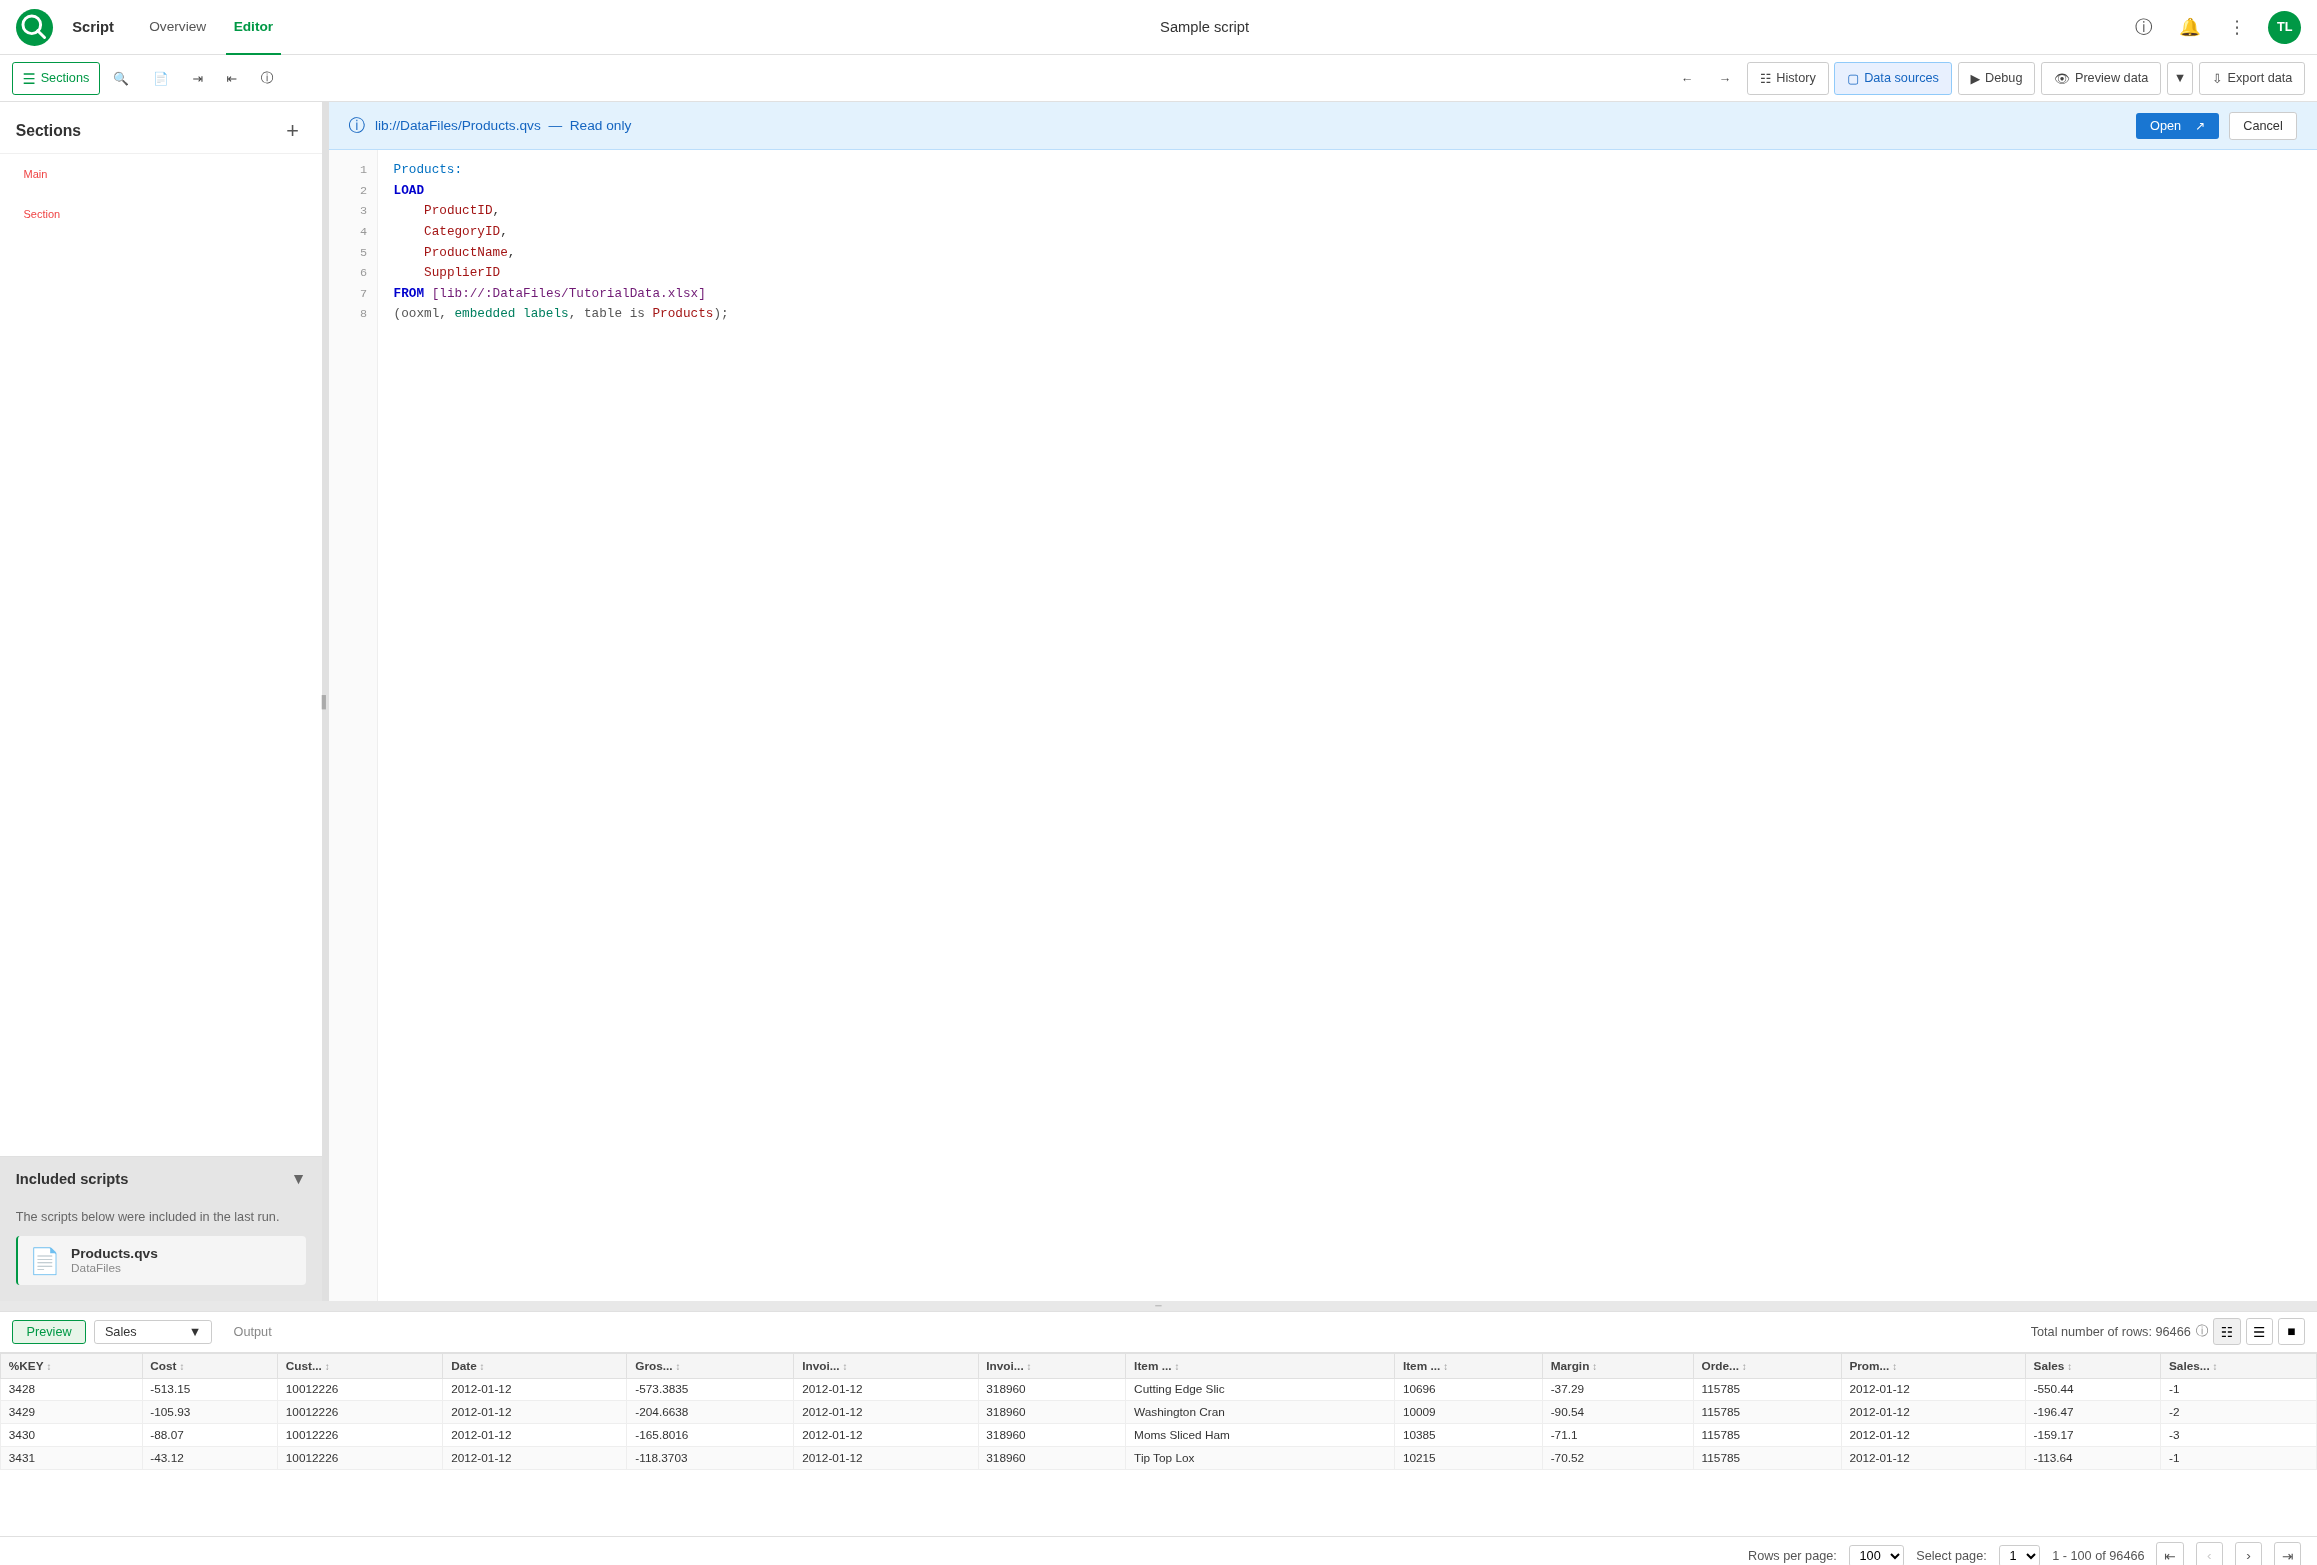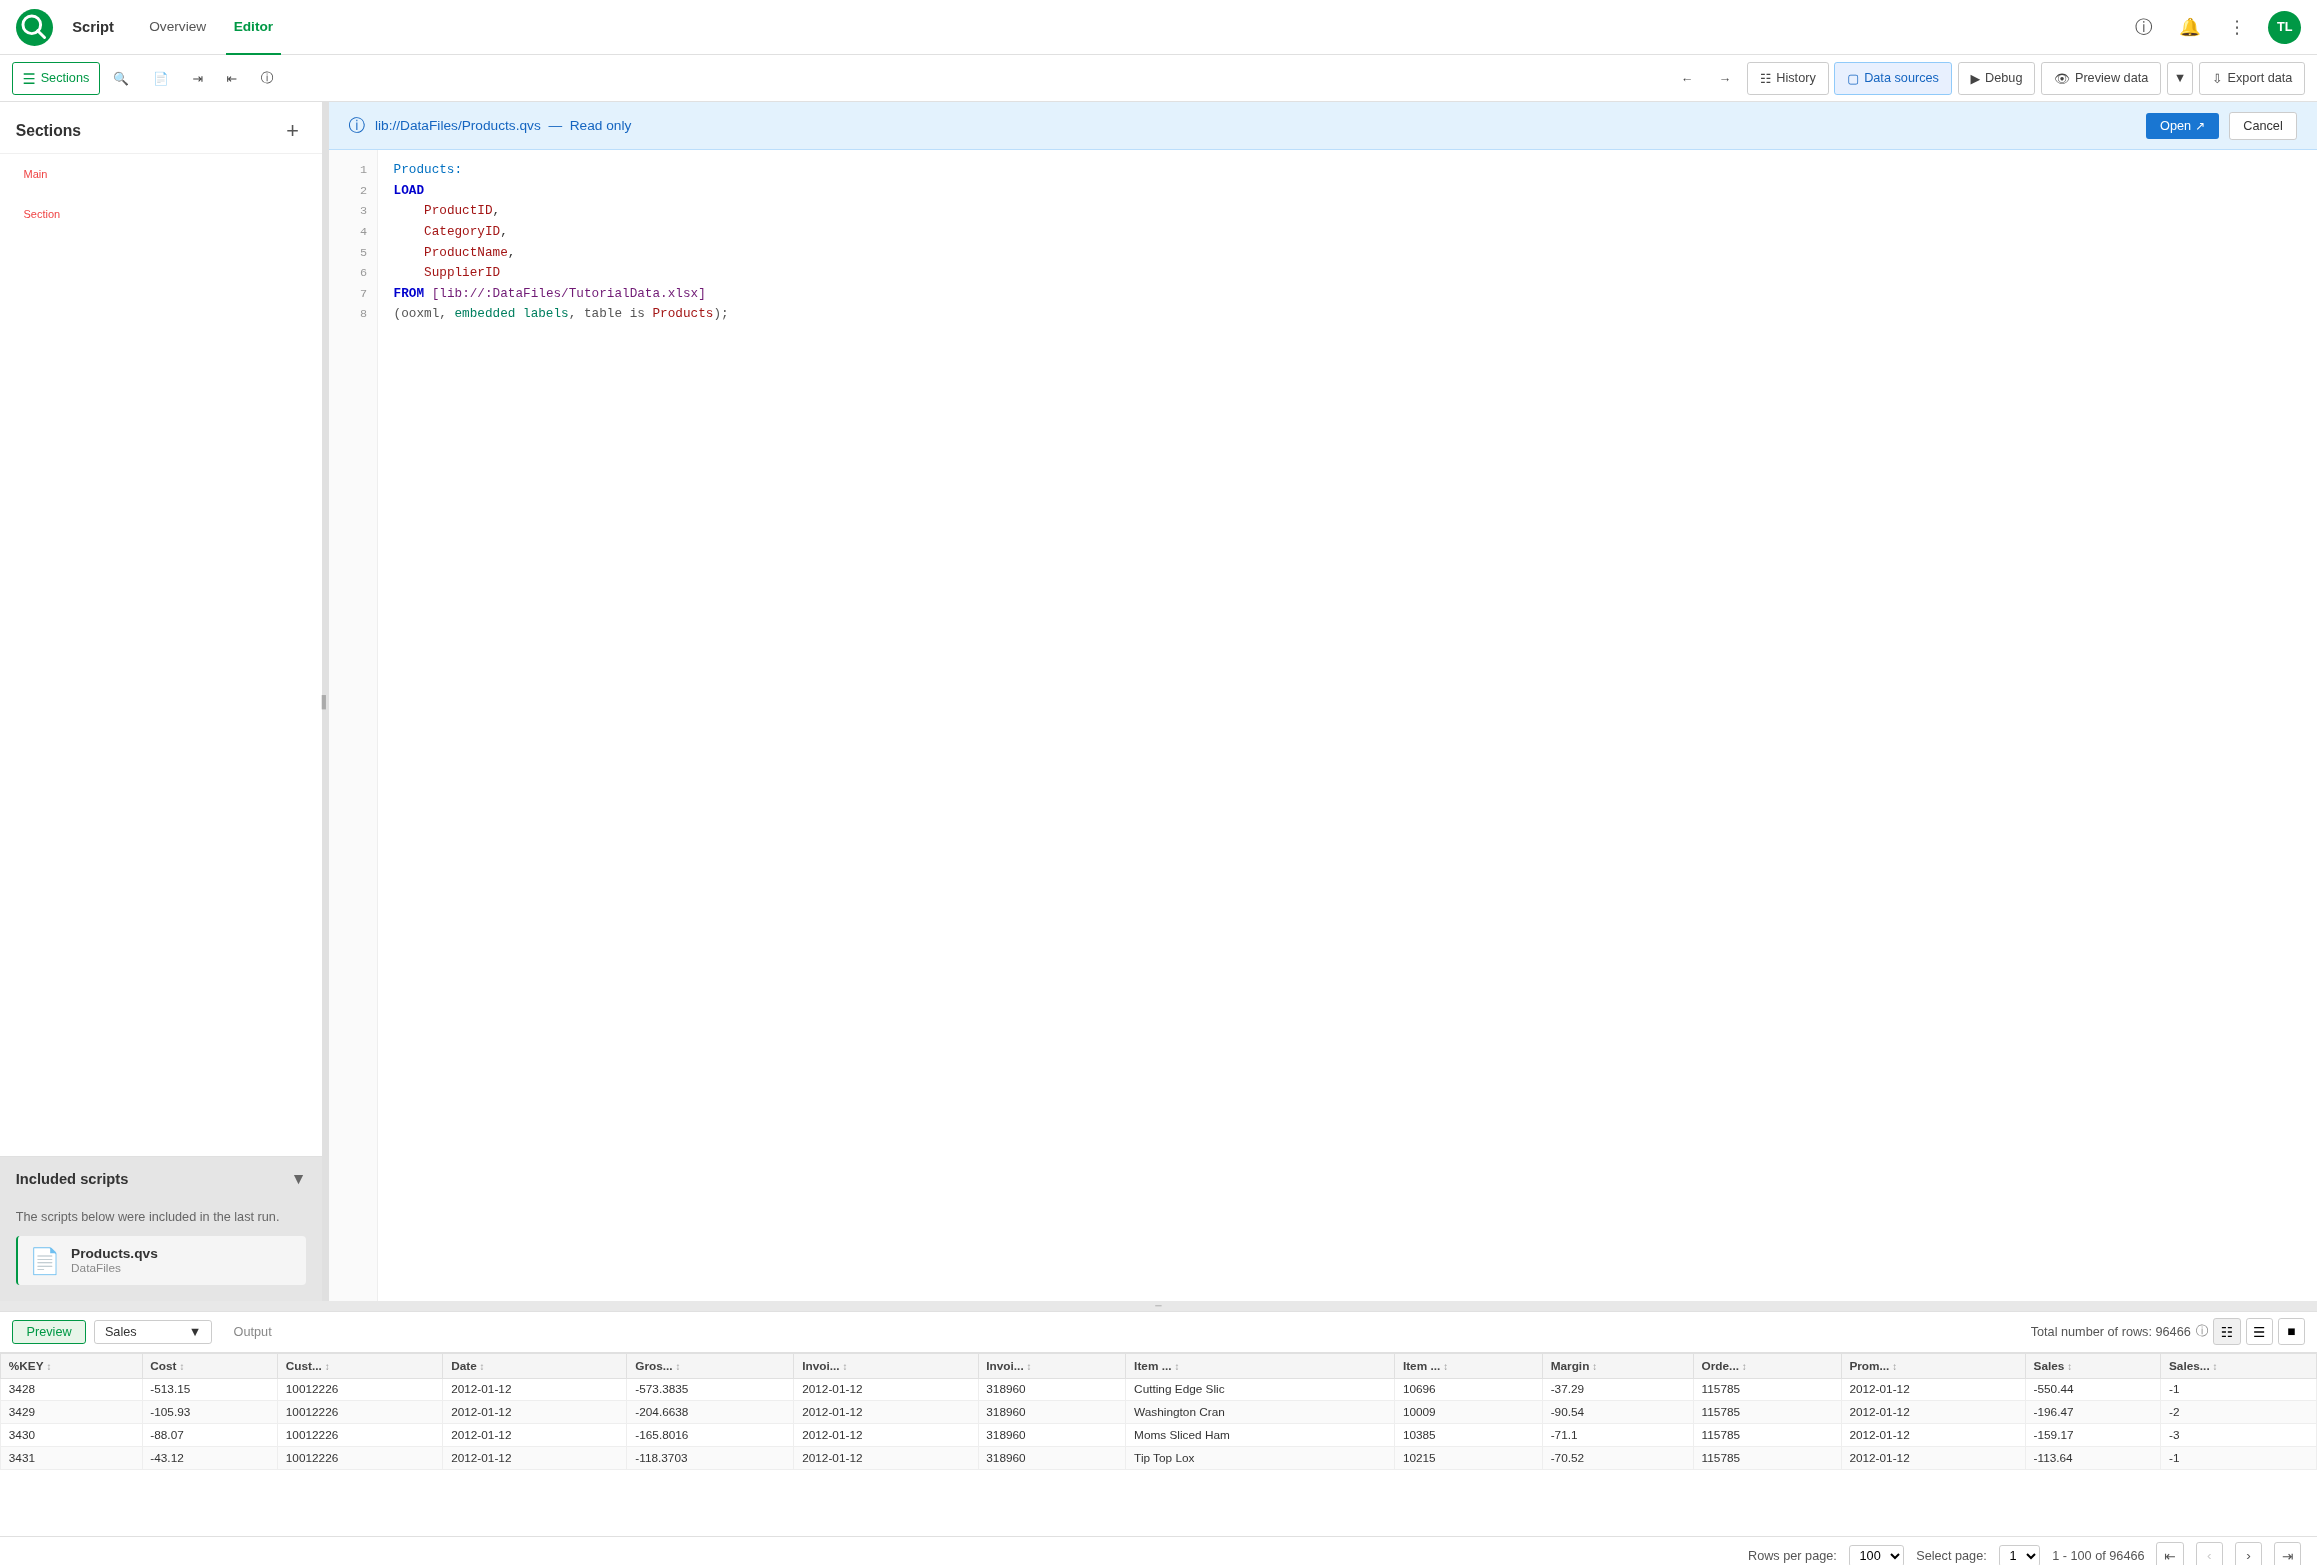--- a/index.html
+++ b/index.html
@@ -86,21 +86,21 @@
     
     .editor-area {
       flex: 1; display: flex; flex-direction: column; background: #f5f5f5; overflow: hidden;
     }
     .readonly-banner {
       display: flex; align-items: center; gap: 9.8px; background: #e3f2fd; border-bottom: 1px solid #bbdefb; padding: 9.8px 19.6px; font-size: 13.7px; color: #1565c0;
     }
     .readonly-banner-icon { font-size: 16.7px; }
     .readonly-banner-text { flex: 1; }
     .readonly-open-btn {
-      display: flex; align-items: center; gap: 4px; background: #1976d2; color: white; border: none; border-radius: 2.9px; padding: 5.9px 13.7px; cursor: pointer; font-size: 12.7px;
+      display: flex; align-items: center; gap: 14px; background: #1976d2; color: white; border: none; border-radius: 2.9px; padding: 5.9px 13.7px; cursor: pointer; font-size: 12.7px;
     }
     .readonly-cancel-btn {
       background: white; color: #333; border: 1px solid #ccc; border-radius: 2.9px; padding: 5.9px 13.7px; cursor: pointer; font-size: 12.7px;
     }
     .code-editor {
       flex: 1; background: #fff; font-family: 'Consolas', 'Courier New', monospace; font-size: 12.7px; display: flex; overflow: auto;
     }
     .line-numbers {
       min-width: 49px; background: #fafafa; border-right: 1px solid #eee; padding: 9.8px 0; text-align: right; color: #999; user-select: none;
     }
@@ -185,20 +185,23 @@
         <line x1="17" y1="17" x2="24" y2="24" stroke="white" stroke-width="3" stroke-linecap="round"></line>
       </svg>
     </div>
   </div>
   <span class="nav-script-label">Script</span>
   <div class="nav-tab">
     <span>Overview</span>
   </div>
   <div class="nav-tab active">
     <span>Editor</span>
+  </div>
+  <div class="nav-center">
+    <span class="nav-title">Sample script</span>
   </div>
   <div class="nav-right">
     <button class="nav-icon-btn" title="Help">ⓘ</button>
     <button class="nav-icon-btn" title="Notifications">🔔</button>
     <button class="nav-icon-btn" title="Apps">⋮</button>
     <div class="user-avatar">TL</div>
   </div>
 </div>
 
 <div class="toolbar">

